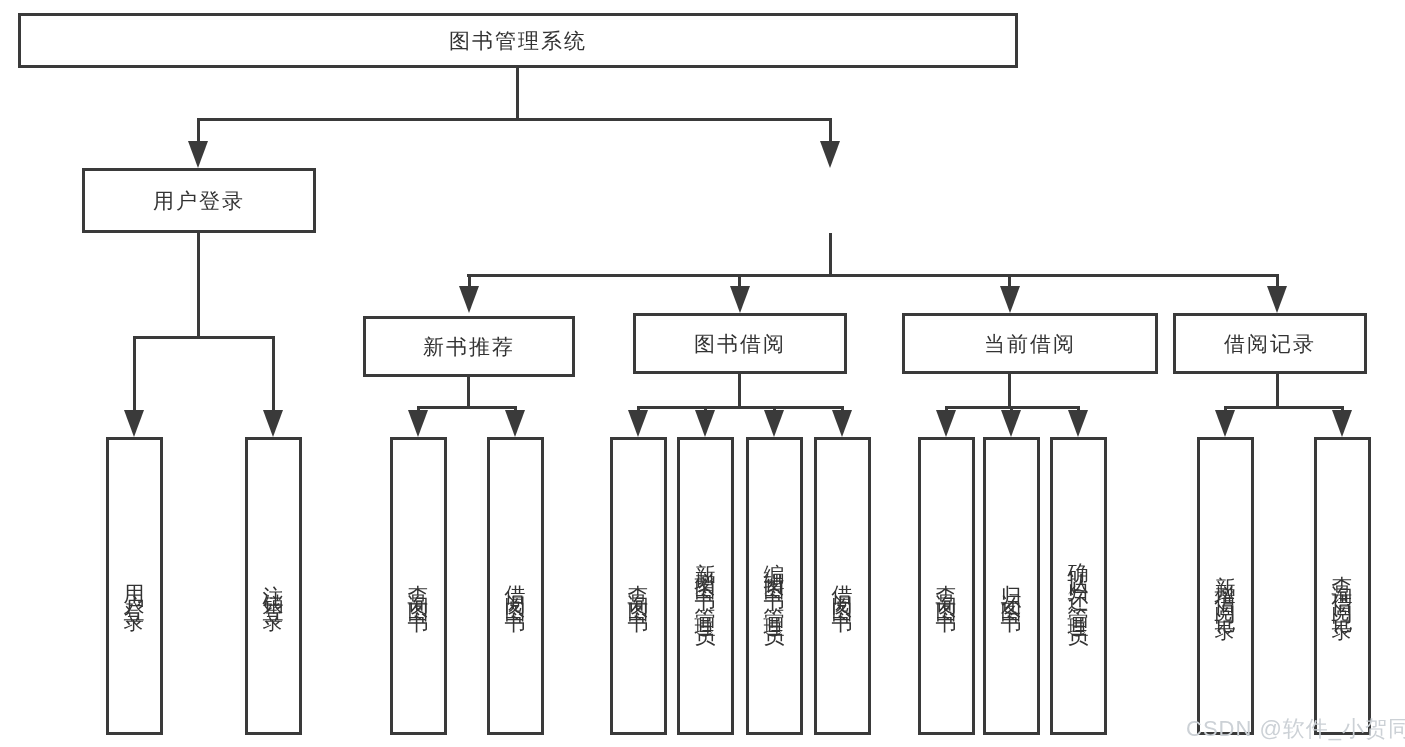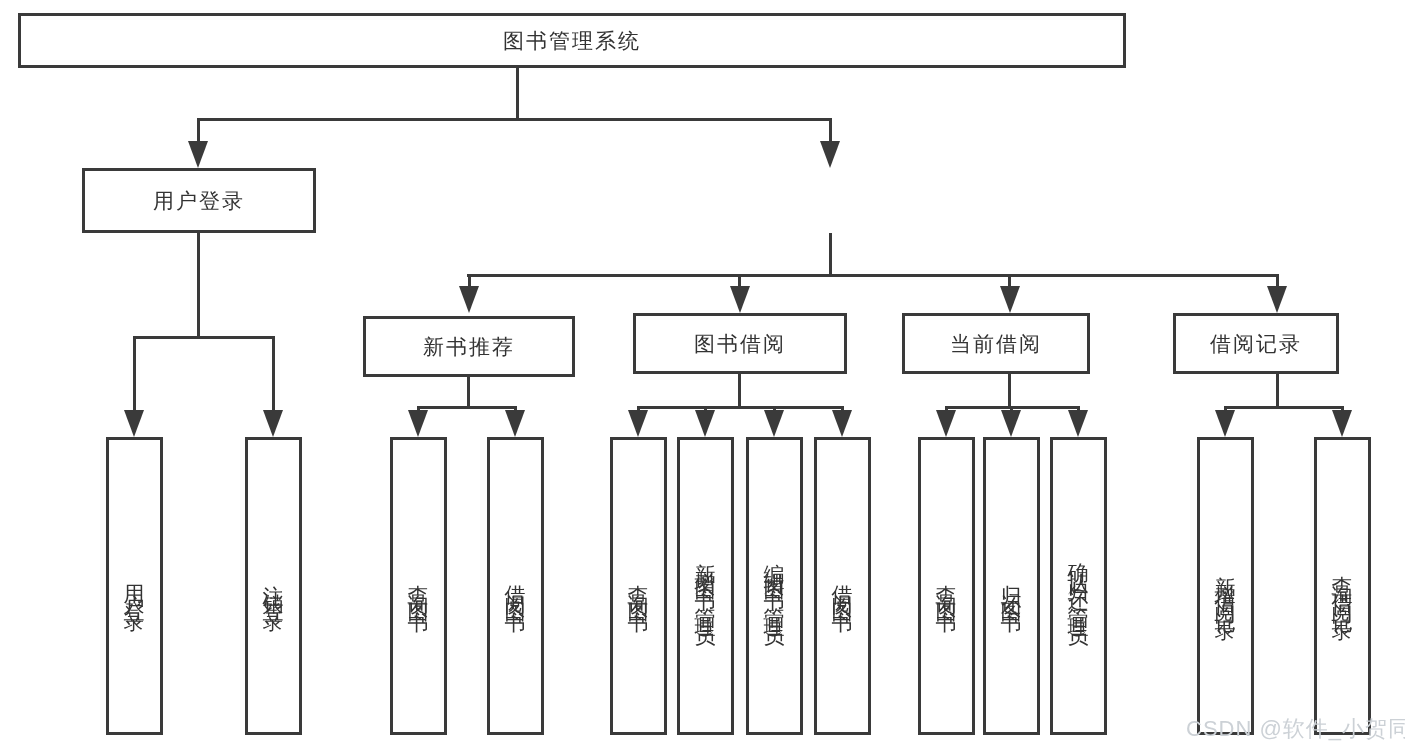--- a/index.html
+++ b/index.html
@@ -55,21 +55,21 @@
     color:var(--wm);
     z-index:5;
     white-space:nowrap;
   }
 </style>
 </head>
 <body>
 
 <div class="stage">
 
-  <div class="box" style="left:18px;top:13px;width:1108px;height:55px;">
+  <div class="box" style="left:18px;top:13px;width:1000px;height:55px;">
     <span>图书管理系统</span>
   </div>
 
   <div class="vline" style="left:516px;top:68px;height:50px;"></div>
   <div class="hline" style="left:197px;top:118px;width:635px;"></div>
   <div class="vline" style="left:197px;top:118px;height:27px;"></div>
   <div class="vline" style="left:829px;top:118px;height:27px;"></div>
   <div class="arr" style="left:188px;top:141px;"></div>
   <div class="arr" style="left:820px;top:141px;"></div>
 
@@ -94,24 +94,24 @@
   <div class="arr" style="left:730px;top:286px;"></div>
   <div class="arr" style="left:1000px;top:286px;"></div>
   <div class="arr" style="left:1267px;top:286px;"></div>
 
   <div class="box" style="left:363px;top:316px;width:212px;height:61px;">
     <span>新书推荐</span>
   </div>
   <div class="box" style="left:633px;top:313px;width:214px;height:61px;">
     <span>图书借阅</span>
   </div>
-  <div class="box" style="left:902px;top:313px;width:188px;height:61px;">
+  <div class="box" style="left:902px;top:313px;width:256px;height:61px;">
     <span>当前借阅</span>
   </div>
-  <div class="box" style="left:1173px;top:313px;width:166px;height:61px;">
+  <div class="box" style="left:1173px;top:313px;width:194px;height:61px;">
     <span>借阅记录</span>
   </div>
 
   <div class="vline" style="left:467px;top:374px;height:32px;"></div>
   <div class="hline" style="left:417px;top:406px;width:100px;"></div>
   <div class="vline" style="left:417px;top:406px;height:6px;"></div>
   <div class="vline" style="left:514px;top:406px;height:6px;"></div>
   <div class="arr" style="left:408px;top:410px;"></div>
   <div class="arr" style="left:505px;top:410px;"></div>
 

